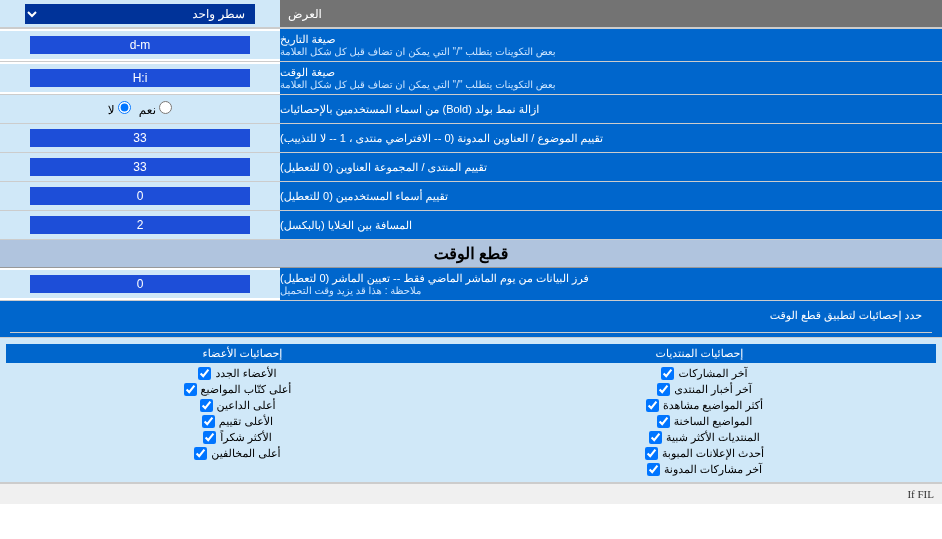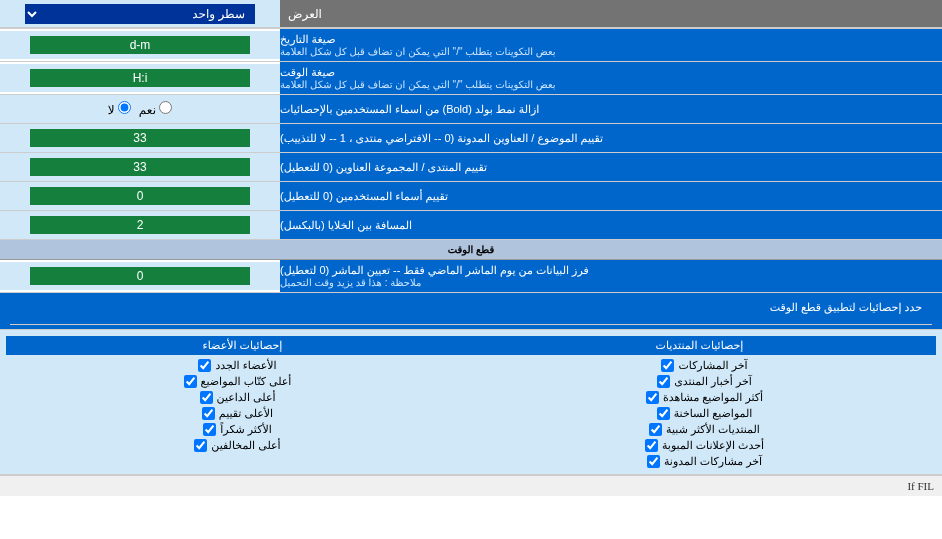--- a/index.html
+++ b/index.html
@@ -42,38 +42,38 @@
       width: 280px;
       min-width: 280px;
       display: flex;
       align-items: center;
       justify-content: center;
       padding: 3px 6px;
       min-height: 28px;
     }
 
     .row-input input[type="text"] {
-      background: #15803d;
+      background: #1d4ed8;
       color: #fff;
       border: none;
       padding: 2px 6px;
       font-size: 12px;
       width: 220px;
       text-align: center;
       direction: ltr;
     }
 
     
     .section-header {
       background: #b0c4de;
       color: #000;
       text-align: center;
       font-weight: bold;
       padding: 4px 8px;
-      font-size: 10px;
+      font-size: 16px;
       border-bottom: 1px solid #999;
     }
 
     
     .radio-container {
       display: flex;
       align-items: center;
       gap: 8px;
       justify-content: flex-end;
       padding: 3px 8px;

